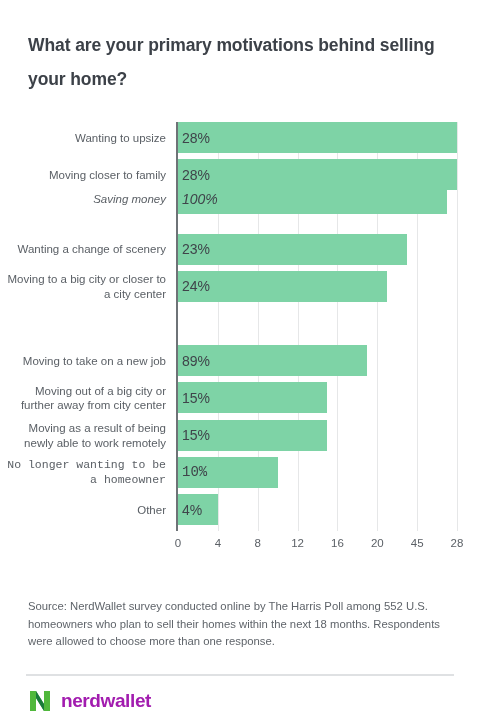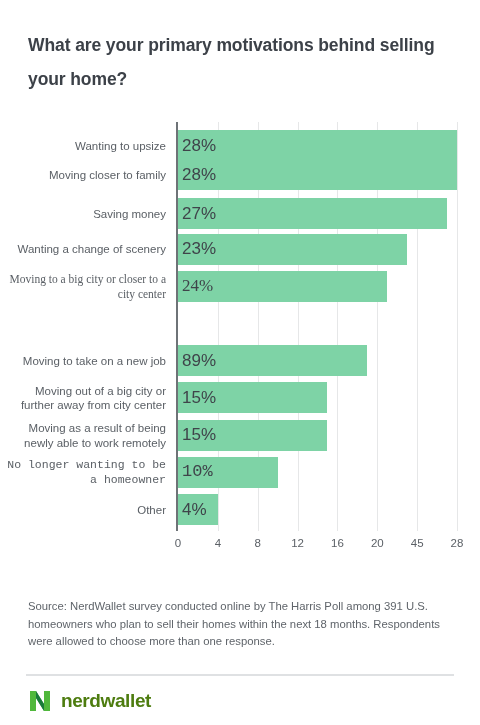--- a/index.html
+++ b/index.html
@@ -98,21 +98,21 @@
     left: 178px;
     top: 0;
     height: 31px;
     background: #7ed3a6;
   }
   .bar-value {
     position: absolute;
     left: 182px;
     top: 50%;
     transform: translateY(-50%);
-    font-size: 17px;
+    font-size: 14px;
     color: #3f444a;
     line-height: 12px;
     text-align: right;
   }
 
   
   .xaxis {
     position: absolute;
     left: 0;
     top: 428px;
@@ -159,21 +159,21 @@
   }
   .logo-mark {
     width: 24px;
     height: 24px;
     display: block;
   }
   .logo-word {
     margin-left: 9px;
     font-size: 19px;
     font-weight: bold;
-    color: #4d7c0f;
+    color: #a21caf;
     letter-spacing: -0.4px;
     line-height: 20px;
   }
 </style>
 </head>
 <body>
 
 <div class="page">
 
   <div class="title">What are your primary motivations behind selling your home?</div>
@@ -183,41 +183,41 @@
         <div class="gridline" style="left: 217.857px;"></div>
         <div class="gridline" style="left: 257.714px;"></div>
         <div class="gridline" style="left: 297.571px;"></div>
         <div class="gridline" style="left: 337.429px;"></div>
         <div class="gridline" style="left: 377.286px;"></div>
         <div class="gridline" style="left: 417.143px;"></div>
         <div class="gridline" style="left: 457px;"></div>
       </div>
     <div class="axis-line" style="height: 409.2px;"></div>
     <div class="rows" id="rows">
-        <div class="row" style="top: 12px;">
+        <div class="row" style="top: 4px;">
           <div class="cat-label">Wanting to upsize</div>
           <div class="bar" style="width: 279px; height: 31px; background: rgb(126, 211, 166);"></div>
           <div class="bar-value">28%</div>
         </div>
         <div class="row" style="top: 41.2px;">
           <div class="cat-label">Moving closer to family</div>
           <div class="bar" style="width: 279px; height: 31px; background: rgb(126, 211, 166);"></div>
           <div class="bar-value">28%</div>
         </div>
-        <div class="row" style="top: 80px;">
+        <div class="row" style="top: 65px; font-style: italic;">
           <div class="cat-label">Saving money</div>
           <div class="bar" style="width: 269.036px; height: 31px; background: rgb(126, 211, 166);"></div>
-          <div class="bar-value">27%</div>
+          <div class="bar-value">100%</div>
         </div>
         <div class="row" style="top: 115.6px;">
           <div class="cat-label">Wanting a change of scenery</div>
           <div class="bar" style="width: 229.179px; height: 31px; background: rgb(126, 211, 166);"></div>
           <div class="bar-value">23%</div>
         </div>
-        <div class="row" style="top: 152.8px; font-family: Liberation Serif, serif;">
+        <div class="row" style="top: 152.8px;">
           <div class="cat-label">Moving to a big city or closer to a city center</div>
           <div class="bar" style="width: 209.25px; height: 31px; background: rgb(126, 211, 166);"></div>
           <div class="bar-value">24%</div>
         </div>
         <div class="row" style="top: 227.2px;">
           <div class="cat-label">Moving to take on a new job</div>
           <div class="bar" style="width: 189.321px; height: 31px; background: rgb(126, 211, 166);"></div>
           <div class="bar-value">89%</div>
         </div>
         <div class="row" style="top: 264.4px;">
@@ -246,21 +246,21 @@
         <span class="xtick" style="left: 217.857px;">4</span>
         <span class="xtick" style="left: 257.714px;">8</span>
         <span class="xtick" style="left: 297.571px;">12</span>
         <span class="xtick" style="left: 337.429px;">16</span>
         <span class="xtick" style="left: 377.286px;">20</span>
         <span class="xtick" style="left: 417.143px;">45</span>
         <span class="xtick" style="left: 457px;">28</span>
       </div>
   </div>
 
-  <div class="source">Source: NerdWallet survey conducted online by The Harris Poll among 391 U.S. homeowners who plan to sell their homes within the next 18 months. Respondents were allowed to choose more than one response.</div>
+  <div class="source">Source: NerdWallet survey conducted online by The Harris Poll among 552 U.S. homeowners who plan to sell their homes within the next 18 months. Respondents were allowed to choose more than one response.</div>
 
   <div class="divider"></div>
 
   <div class="logo">
     <span>
       <svg class="logo-mark" viewBox="0 0 24 24" xmlns="http://www.w3.org/2000/svg">
         <polygon points="2,2 2,22 8,22 8,9 16,22 22,22 22,2 16,2 16,15 8,2" fill="#50b83c"></polygon>
         <polygon points="8,2 16,15 16,22 8,9" fill="#1a7a3c"></polygon>
       </svg>
     </span>

